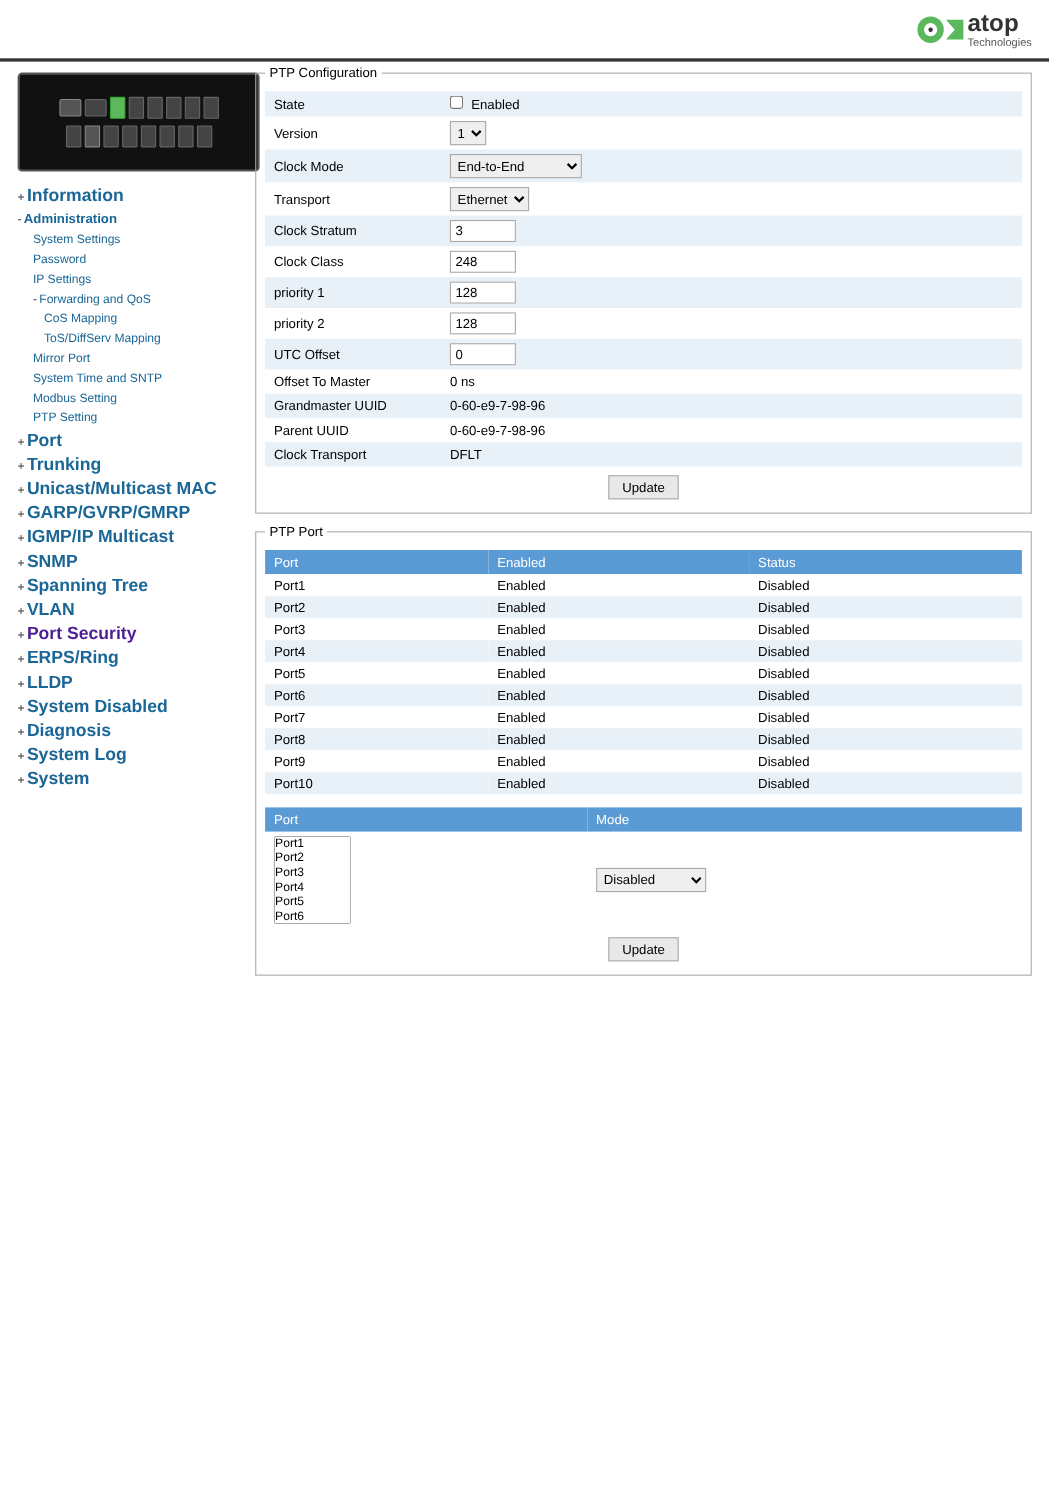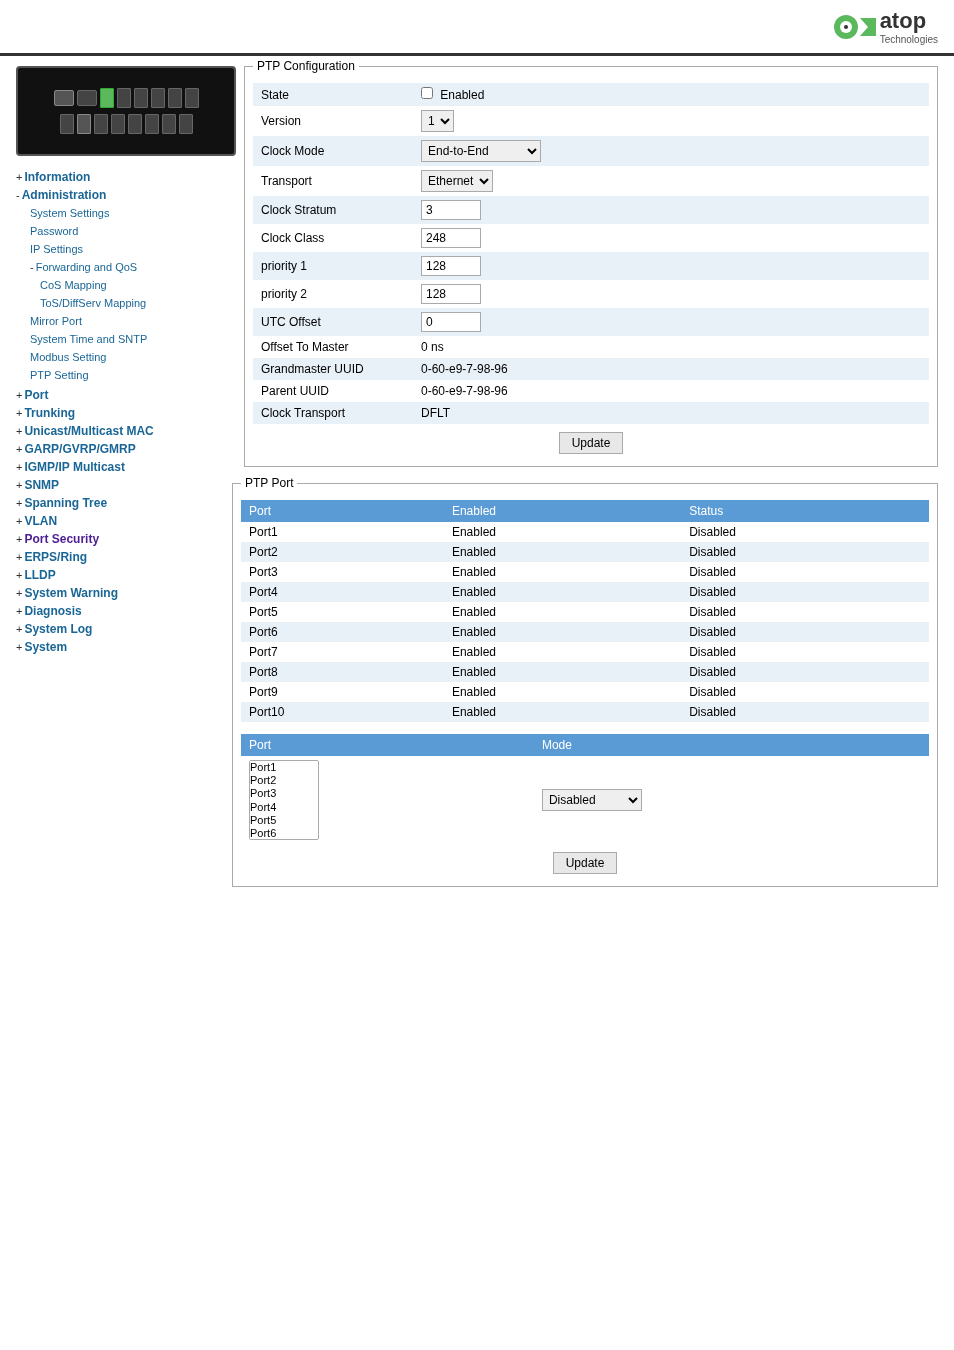--- a/index.html
+++ b/index.html
@@ -45,21 +45,21 @@
     
     .left-logo {
       display: flex; align-items: center; gap: 4px;
       margin-bottom: 12px;
     }
     .left-logo-text { font-size: 16px; font-weight: bold; color: #333; }
     .left-logo-sub { font-size: 9px; color: #555; }
 
     
     .nav-item { padding: 2px 0; }
-    .nav-item a { text-decoration: none; font-size: 12px; }
+    .nav-item a { text-decoration: none; font-size: 16px; }
     .nav-sub { padding-left: 14px; }
     .nav-sub a { color: #1a6696; text-decoration: none; font-size: 11px; }
     .nav-sub .nav-sub2 { padding-left: 10px; }
     .nav-prefix { color: #333; font-size: 11px; margin-right: 2px; }
     .nav-minus { color: #333; }
 
     
     .right-panel { flex: 1; }
 
     .config-table { width: 100%; border-collapse: collapse; }
@@ -217,37 +217,37 @@
       <div class="nav-item">
         <span class="nav-prefix">+</span><a href="#" style="color:#4c1d95;font-weight:bold;">Port Security</a>
       </div>
       <div class="nav-item">
         <span class="nav-prefix">+</span><a href="#" style="color:#1a6696;font-weight:bold;">ERPS/Ring</a>
       </div>
       <div class="nav-item">
         <span class="nav-prefix">+</span><a href="#" style="color:#1a6696;font-weight:bold;">LLDP</a>
       </div>
       <div class="nav-item">
-        <span class="nav-prefix">+</span><a href="#" style="color:#1a6696;font-weight:bold;">System Warning</a>
+        <span class="nav-prefix">+</span><a href="#" style="color:#1a6696;font-weight:bold;">System Disabled</a>
       </div>
       <div class="nav-item">
         <span class="nav-prefix">+</span><a href="#" style="color:#1a6696;font-weight:bold;">Diagnosis</a>
       </div>
       <div class="nav-item">
         <span class="nav-prefix">+</span><a href="#" style="color:#1a6696;font-weight:bold;">System Log</a>
       </div>
       <div class="nav-item">
         <span class="nav-prefix">+</span><a href="#" style="color:#1a6696;font-weight:bold;">System</a>
       </div>
     </nav>
   </div>
 
   <div class="right-panel">
 
-    <div class="legend-box" style="margin-bottom:16px;margin-left:12px;">
+    <div class="legend-box" style="margin-bottom:16px;">
       <span class="legend-title">PTP Configuration</span>
       <div style="height:8px;"></div>
       <table class="config-table">
 
         <tbody>
             <tr>
           <td>State</td>
           <td>
             <input type="checkbox" class="checkbox-enabled" style="">
             <span style="margin-left:4px;">Enabled</span>

